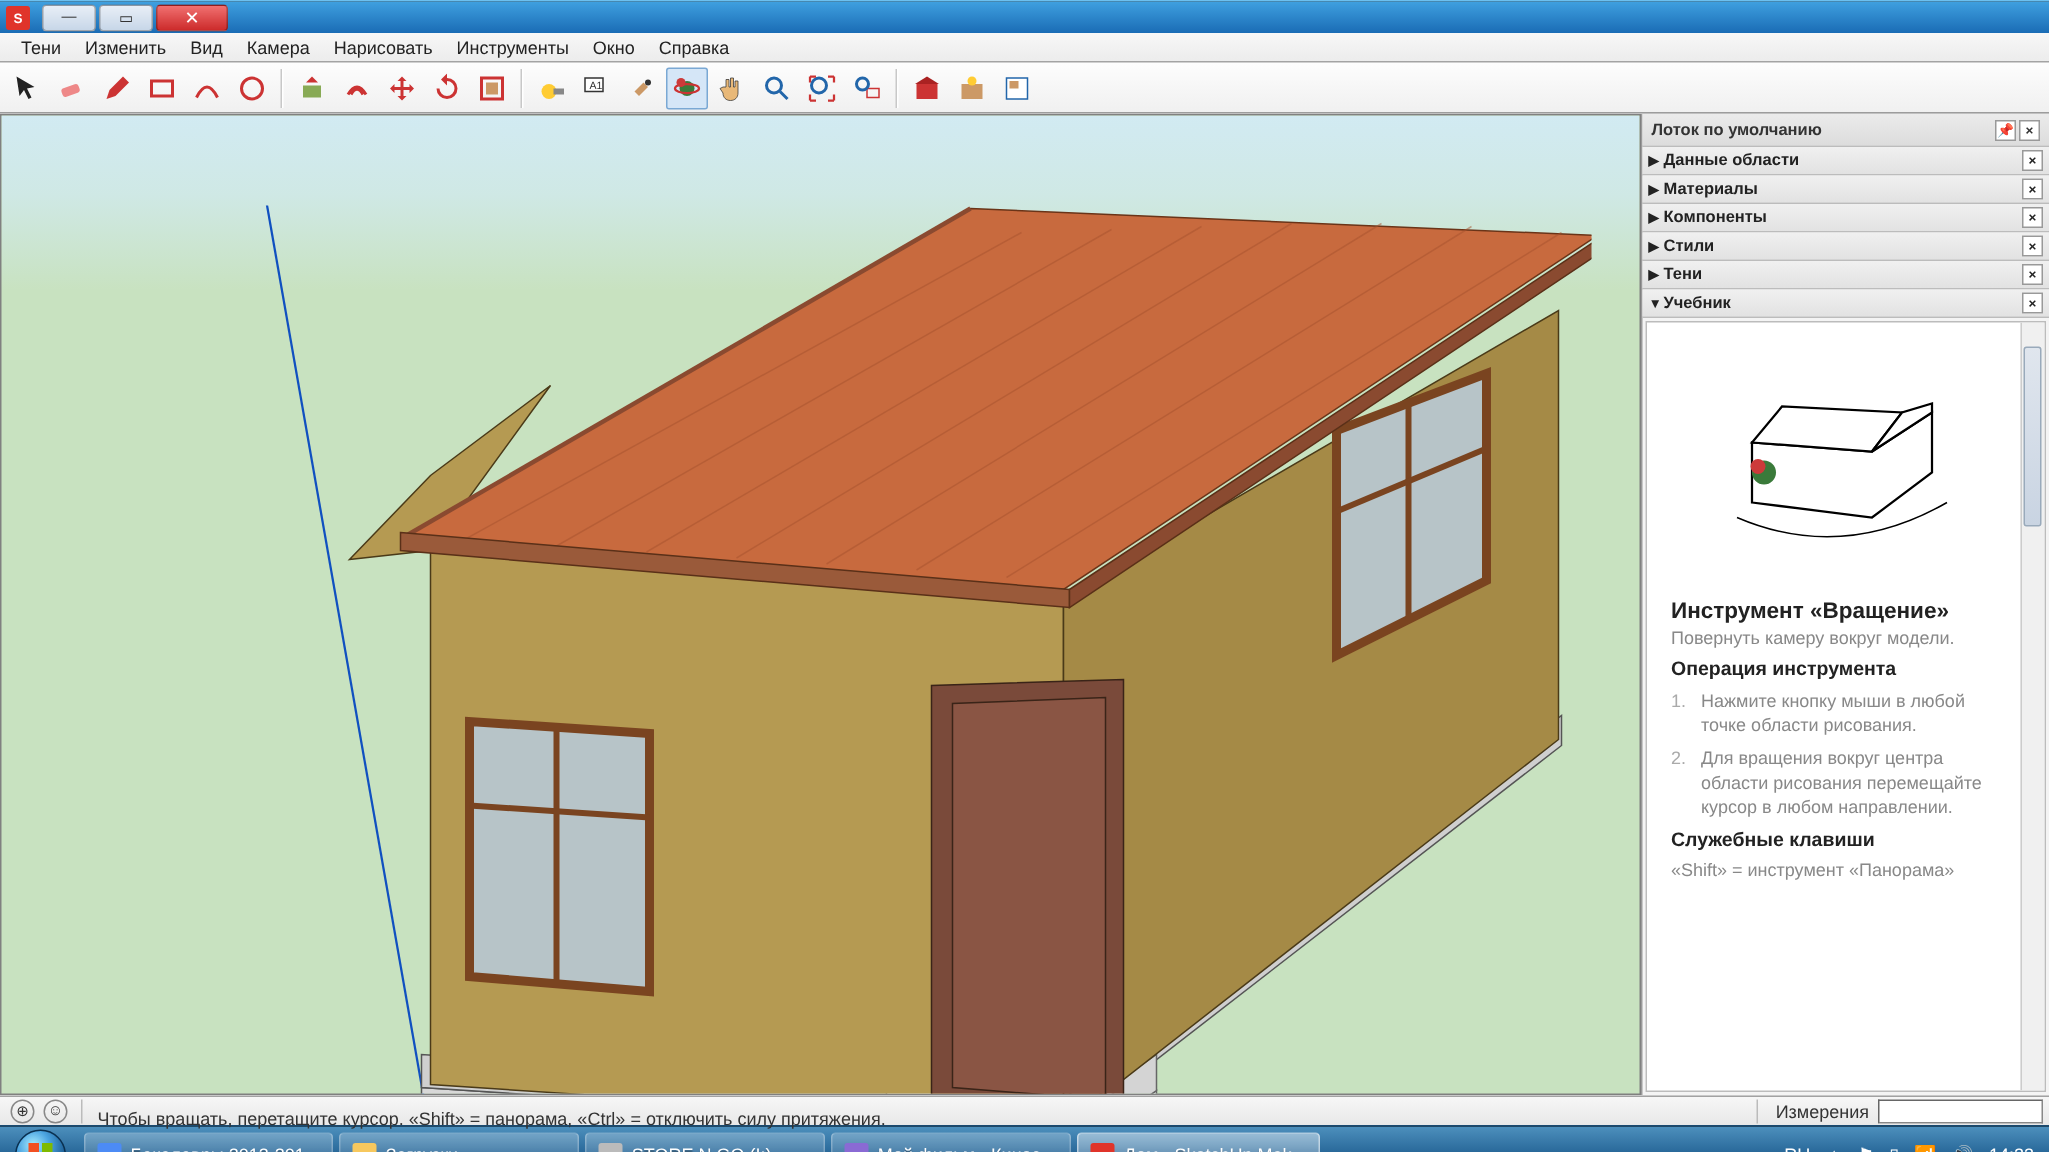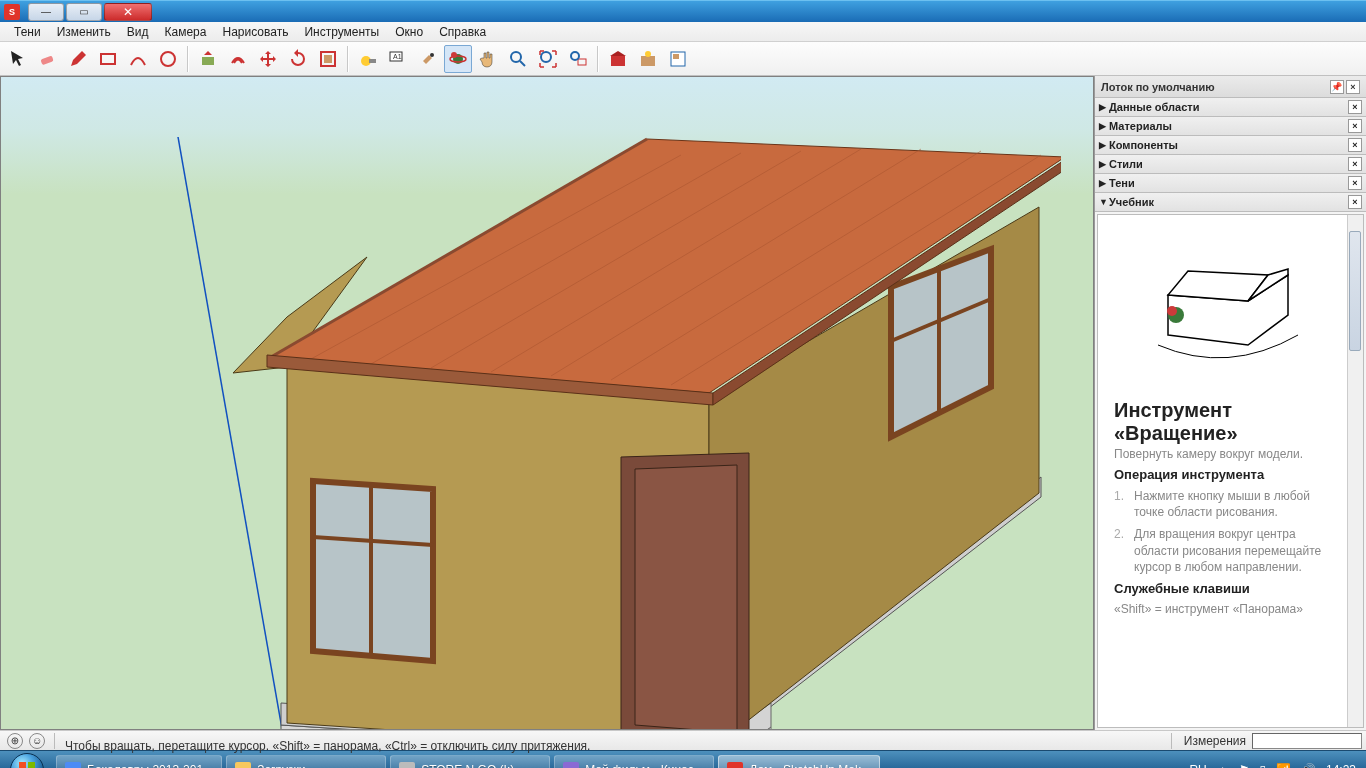--- a/index.html
+++ b/index.html
@@ -39,21 +39,21 @@
 .tray-title .pin,.tray-title .x{width:14px;height:14px;border:1px solid #999;background:#fff;display:flex;align-items:center;justify-content:center;font-size:9px;margin-left:2px;cursor:pointer;}
 .panel-head{height:19px;background:linear-gradient(#f0f0f0,#e2e2e2);border-bottom:1px solid #bcbcbc;display:flex;align-items:center;padding:0 4px;font-size:11px;font-weight:bold;color:#222;cursor:pointer;}
 .panel-head .arrow{width:10px;font-size:9px;}
 .panel-head .lbl{flex:1;}
 .panel-head .x{width:14px;height:14px;border:1px solid #999;background:#fff;display:flex;align-items:center;justify-content:center;font-size:9px;cursor:pointer;}
 .instructor{flex:1;background:#fff;border:1px solid #bcbcbc;margin:2px;position:relative;overflow:hidden;}
 .instructor .scroll{width:16px;background:#f0f0f0;border-left:1px solid #ccc;position:absolute;right:0;top:0;bottom:0;}
 .instructor .thumb{position:absolute;right:2px;top:16px;width:12px;height:120px;background:linear-gradient(#e0e6ee,#c9d4e2);border:1px solid #9ab;border-radius:2px;}
 .instructor-content{padding:10px 22px 10px 16px;font-size:12px;color:#555;}
 .instructor-diagram{height:170px;display:flex;align-items:center;justify-content:center;}
-.instructor h2{font-size:20px;font-weight:bold;color:#222;margin:4px 0 2px;}
+.instructor h2{font-size:15px;font-weight:bold;color:#222;margin:4px 0 2px;}
 .instructor .sub{color:#888;font-size:12px;}
 .instructor h3{font-size:13px;font-weight:bold;color:#222;margin:6px 0;}
 .instructor ol{list-style:none;padding:0;}
 .instructor li{display:flex;gap:8px;color:#888;margin-bottom:6px;line-height:1.35;}
 .instructor li .n{color:#aaa;min-width:12px;}
 .instructor .keys{color:#888;}
 
 
 .statusbar{height:20px;background:linear-gradient(#f7f7f7,#e8e8e8);border-top:1px solid #c8c8c8;display:flex;align-items:center;font-size:12px;color:#333;padding:0 4px;}
 .statusbar .icon{width:16px;height:16px;border:1px solid #888;border-radius:50%;margin:0 3px;display:flex;align-items:center;justify-content:center;font-size:10px;cursor:pointer;}

